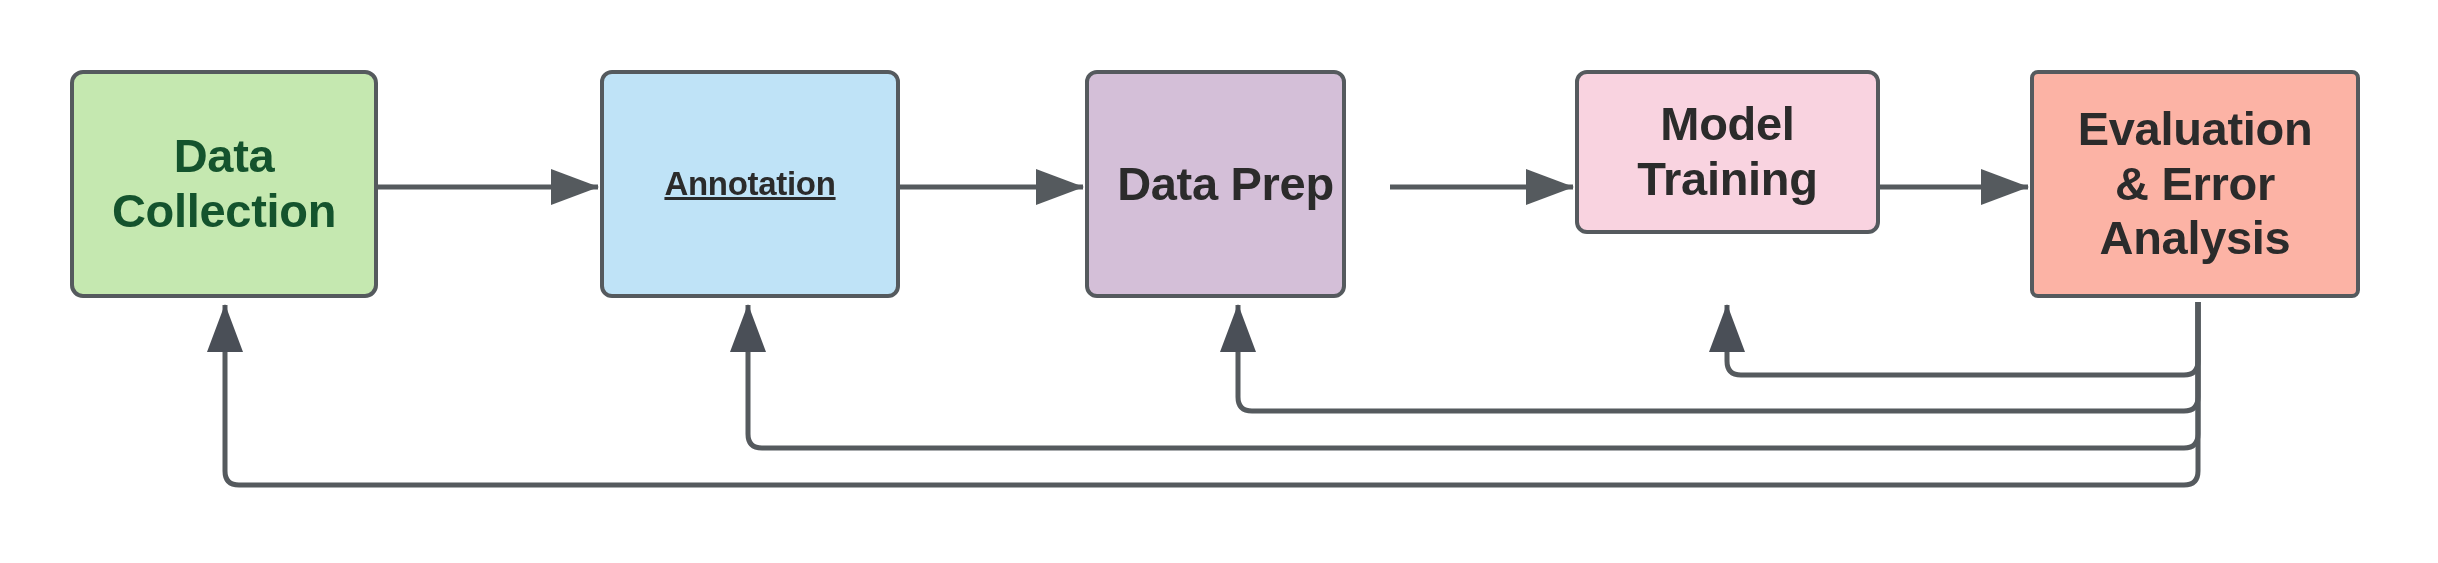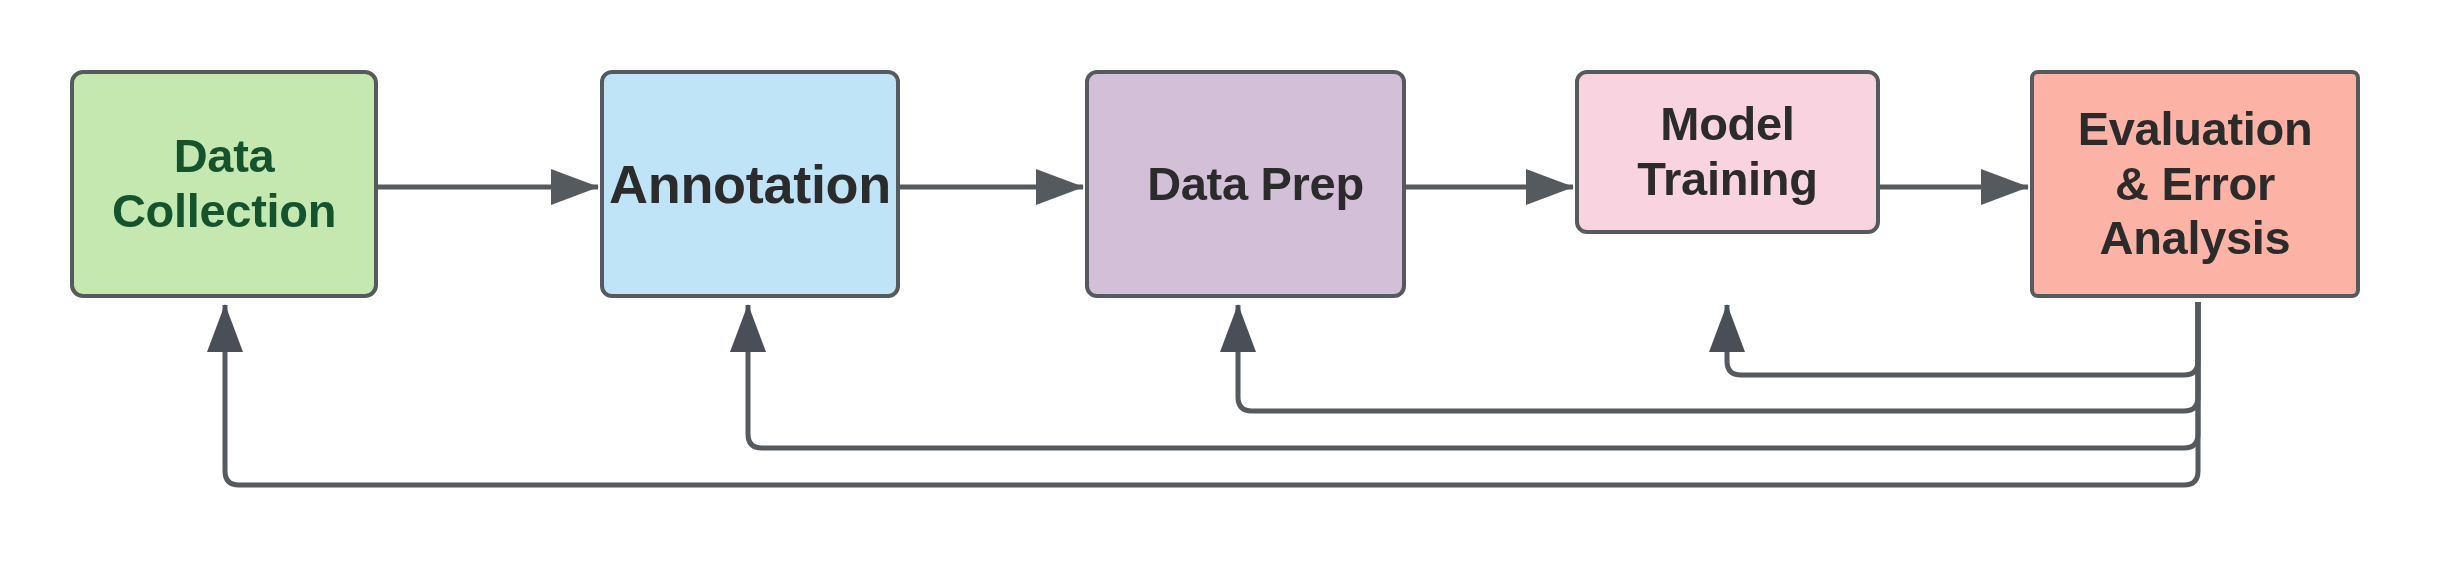--- a/index.html
+++ b/index.html
@@ -74,22 +74,22 @@
         <path d="M2198,302 L2198,361 Q2198,375 2184,375 L1741,375 Q1727,375 1727,361 L1727,305" marker-end="url(#arrowhead-up)"></path>
         <path d="M2198,302 L2198,397 Q2198,411 2184,411 L1252,411 Q1238,411 1238,397 L1238,305" marker-end="url(#arrowhead-up)"></path>
         <path d="M2198,302 L2198,434 Q2198,448 2184,448 L762,448 Q748,448 748,434 L748,305" marker-end="url(#arrowhead-up)"></path>
         <path d="M2198,302 L2198,471 Q2198,485 2184,485 L239,485 Q225,485 225,471 L225,305" marker-end="url(#arrowhead-up)"></path>
       </g>
   </svg>
 
   <div id="nodes-layer">
       <div class="node-box" style="left: 70px; top: 70px; width: 308px; height: 228px; background: rgb(197, 232, 176); border-color: rgb(85, 90, 94); border-width: 4px; border-radius: 13px; color: #14532d; font-size: 47px;"><span class="node-label">Data
 Collection</span></div>
-      <div class="node-box" style="left: 600px; top: 70px; width: 300px; height: 228px; background: rgb(191, 227, 247); border-color: rgb(85, 90, 94); border-width: 4px; border-radius: 12px; color: rgb(43, 43, 43); font-size: 54px;"><span class="node-label">Annotation</span></div>
-      <div class="node-box" style="left: 1085px; top: 70px; width: 321px; height: 228px; background: rgb(212, 191, 216); border-color: rgb(85, 90, 94); border-width: 4px; border-radius: 12px; color: rgb(43, 43, 43); font-size: 47px; padding-left: 20px;"><span class="node-label">Data Prep</span></div>
+      <div class="node-box" style="left: 600px; top: 70px; width: 300px; height: 228px; background: rgb(191, 227, 247); border-color: rgb(85, 90, 94); border-width: 4px; border-radius: 12px; color: rgb(43, 43, 43); font-size: 33px; text-decoration: underline;"><span class="node-label">Annotation</span></div>
+      <div class="node-box" style="left: 1085px; top: 70px; width: 261px; height: 228px; background: rgb(212, 191, 216); border-color: rgb(85, 90, 94); border-width: 4px; border-radius: 12px; color: rgb(43, 43, 43); font-size: 47px; padding-left: 20px;"><span class="node-label">Data Prep</span></div>
       <div class="node-box" style="left: 1575px; top: 70px; width: 305px; height: 164px; background: rgb(249, 211, 224); border-color: rgb(85, 90, 94); border-width: 4px; border-radius: 12px; color: rgb(43, 43, 43); font-size: 47px;"><span class="node-label">Model
 Training</span></div>
       <div class="node-box" style="left: 2030px; top: 70px; width: 330px; height: 228px; background: rgb(252, 179, 165); border-color: rgb(85, 90, 94); border-width: 4px; border-radius: 8px; color: rgb(43, 43, 43); font-size: 47px;"><span class="node-label">Evaluation
 &amp; Error
 Analysis</span></div>
     </div>
 
 </div>
 
 </body></html>

